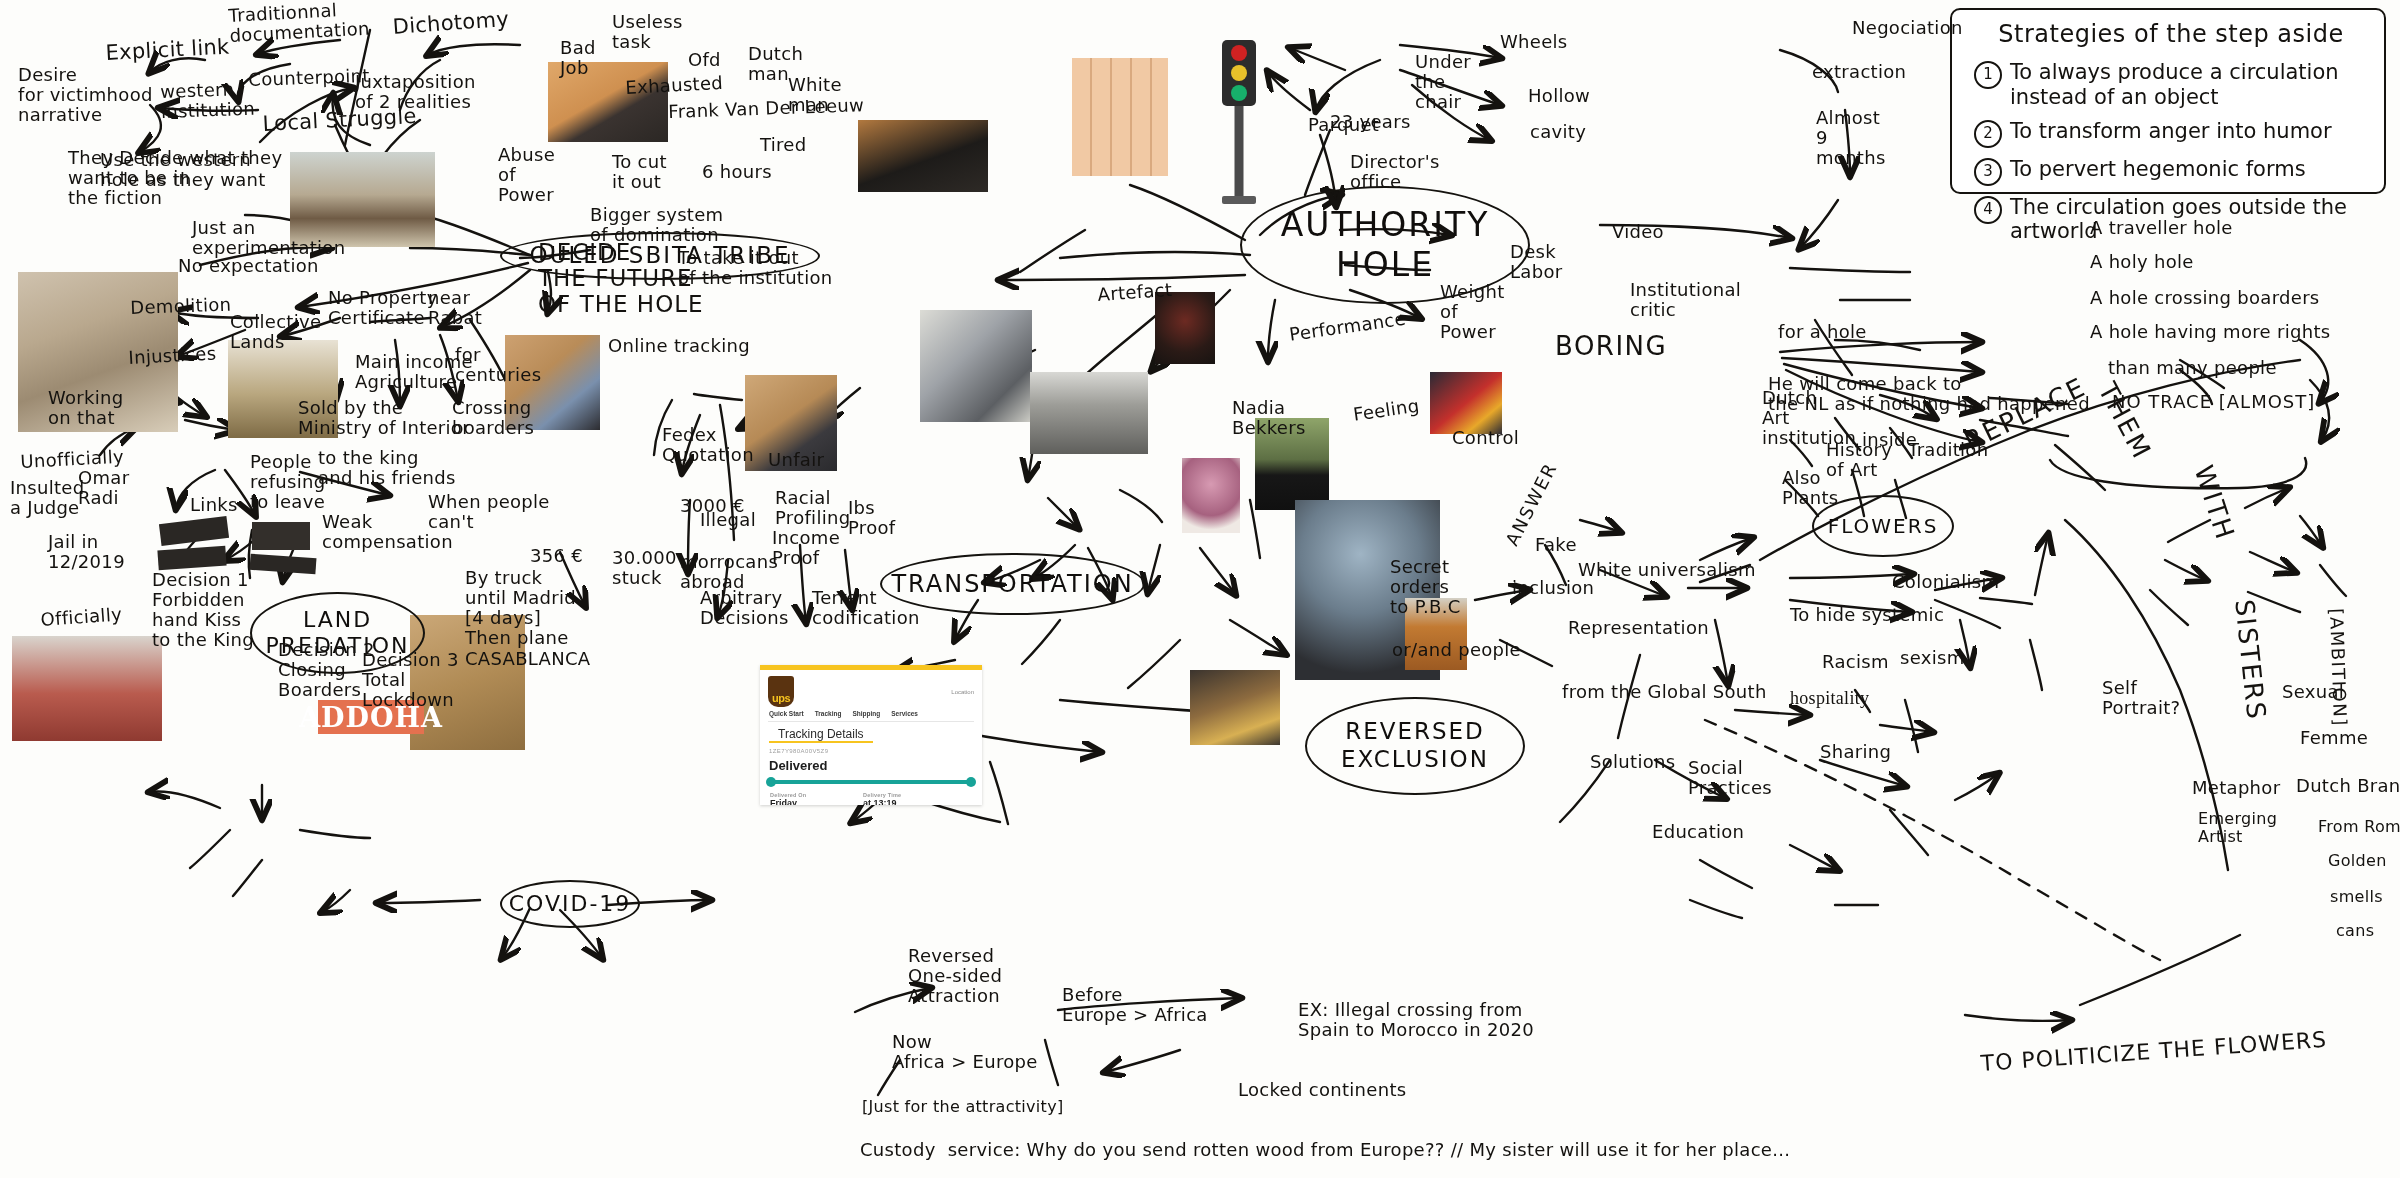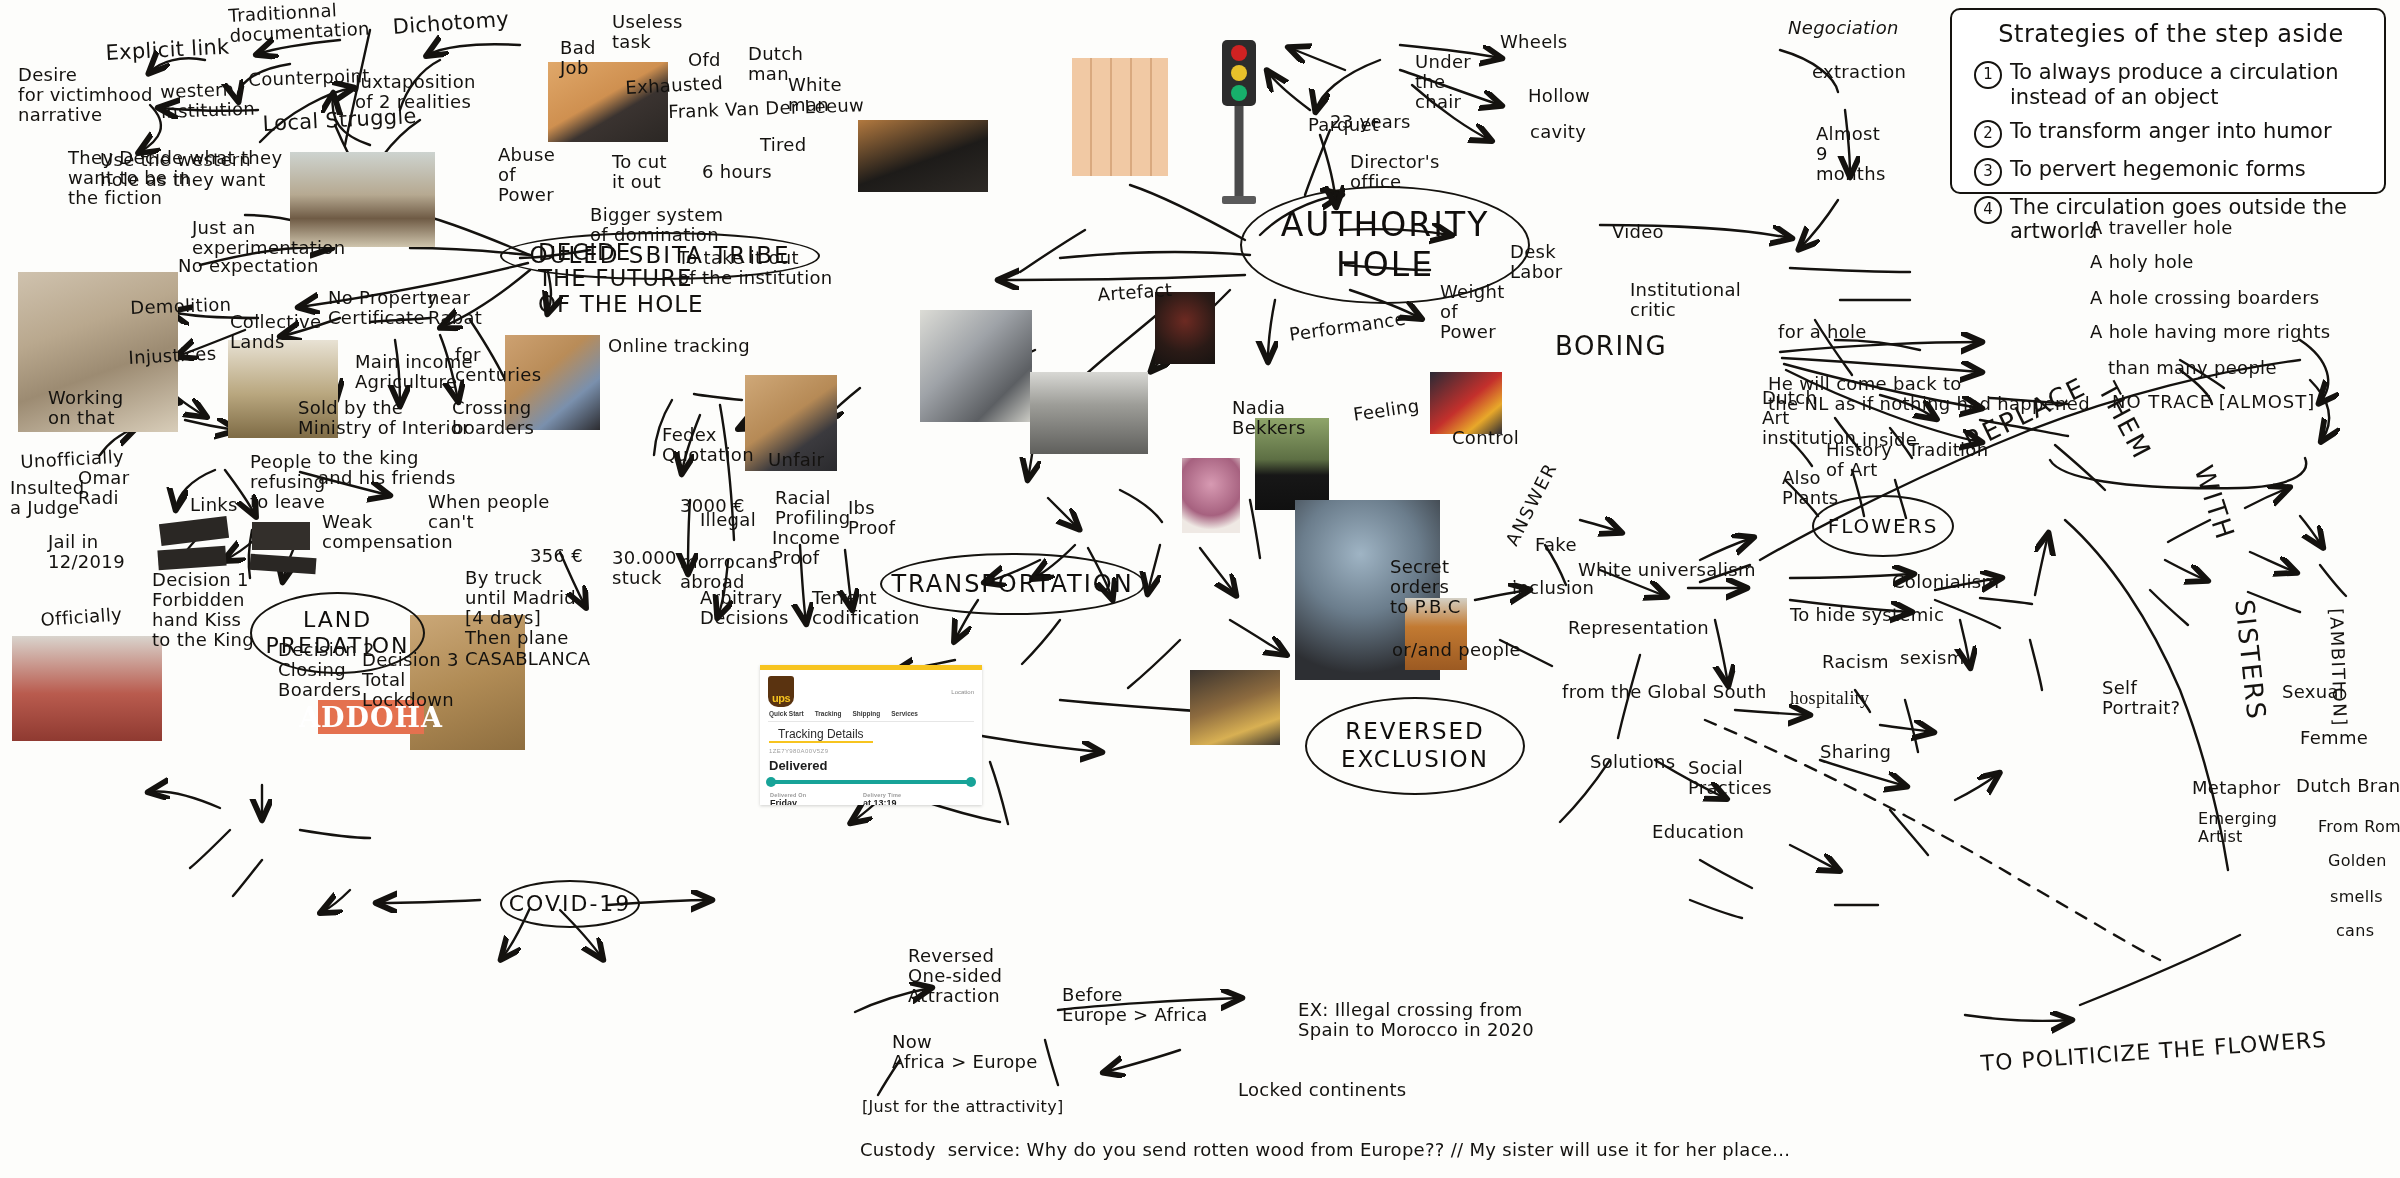--- a/index.html
+++ b/index.html
@@ -507,23 +507,23 @@
 chair</div>
   <div class="hw sm" style="left:1500px;top:32px;">Wheels</div>
   <div class="hw sm" style="left:1528px;top:86px;">Hollow</div>
   <div class="hw sm" style="left:1530px;top:122px;">cavity</div>
   <div class="hw sm" style="left:1308px;top:115px;">Parquet</div>
   <div class="hw sm" style="left:1350px;top:152px;">Director's
 office</div>
   <div class="hw sm" style="left:1510px;top:242px;">Desk
 Labor</div>
   <div class="hw sm" style="left:1612px;top:222px;">Video</div>
-  <div class="hw sm" style="left:1788px;top:18px;font-style:italic;">Negociation</div>
+  <div class="hw sm" style="left:1852px;top:18px;">Negociation</div>
   <div class="hw sm" style="left:1812px;top:62px;">extraction</div>
-  <div class="hw sm" style="left:1816px;top:108px;margin-top:16px;">Almost
+  <div class="hw sm" style="left:1816px;top:108px;">Almost
 9
 months</div>
   <div class="hw sm" style="left:1778px;top:322px;">for a hole</div>
   <div class="hw sm" style="left:1768px;top:374px;">He will come back to
 the NL as if nothing had happened</div>
   <div class="hw sm" style="left:1630px;top:280px;">Institutional
 critic</div>
   <div class="hw lg" style="left:1555px;top:332px;letter-spacing:1.5px;">BORING</div>
   <div class="hw sm" style="left:1440px;top:282px;">Weight
 of

